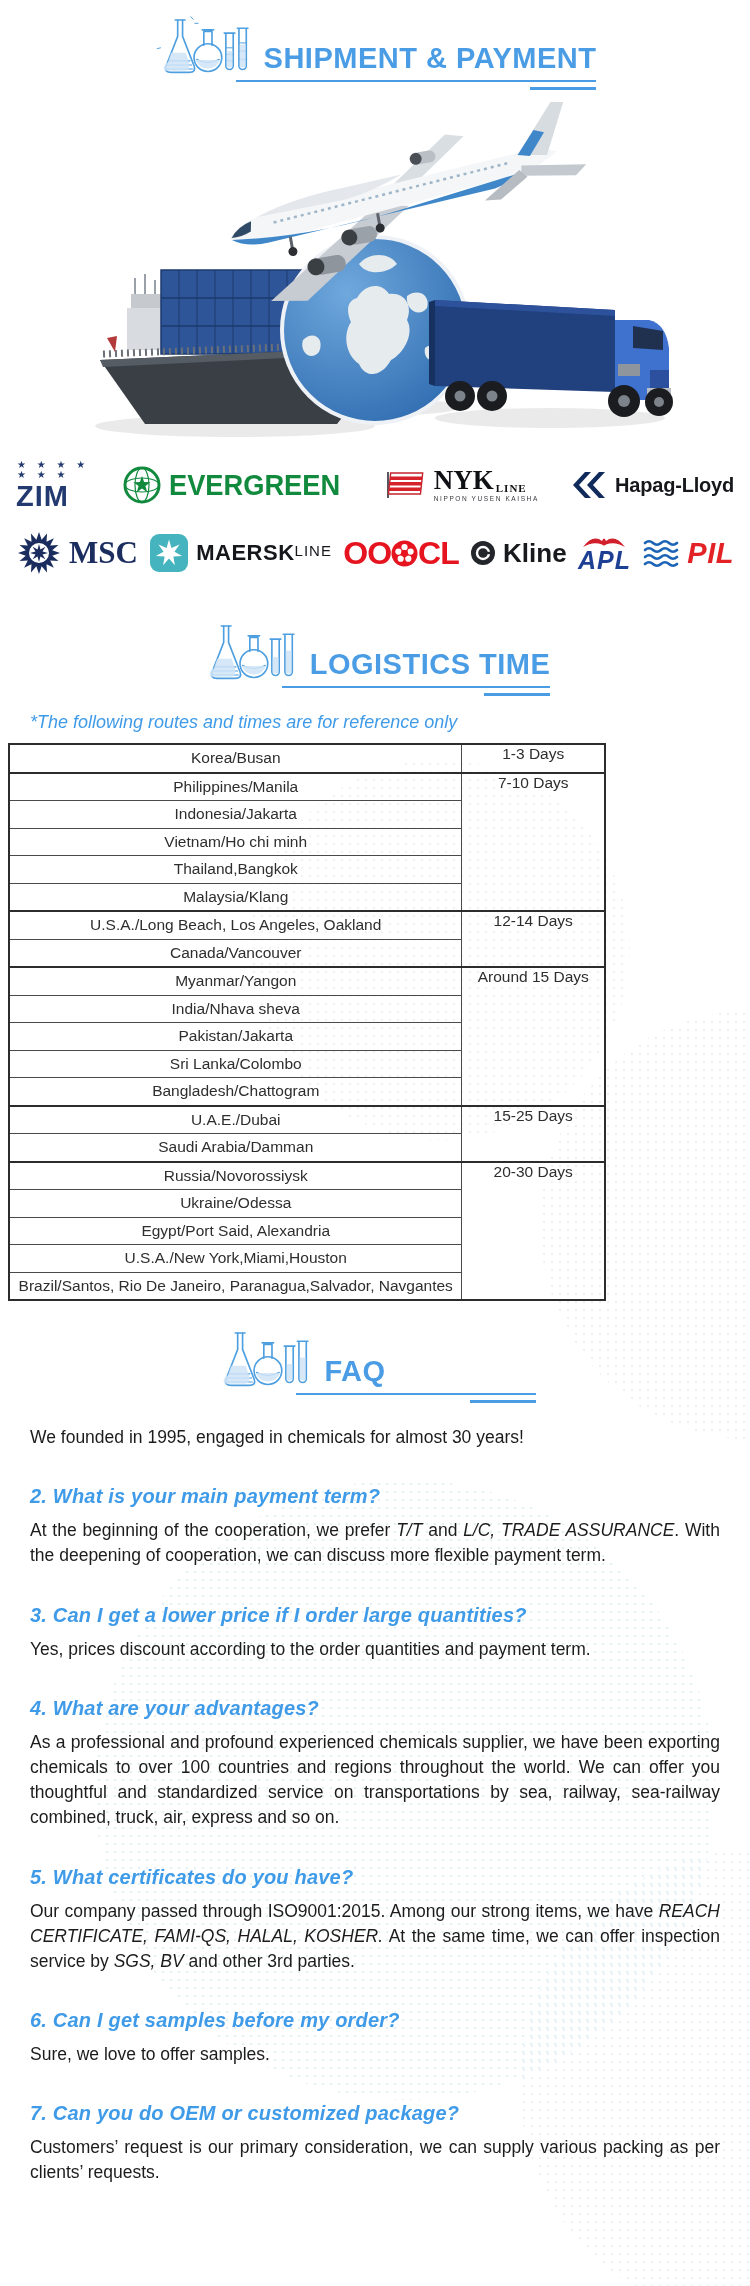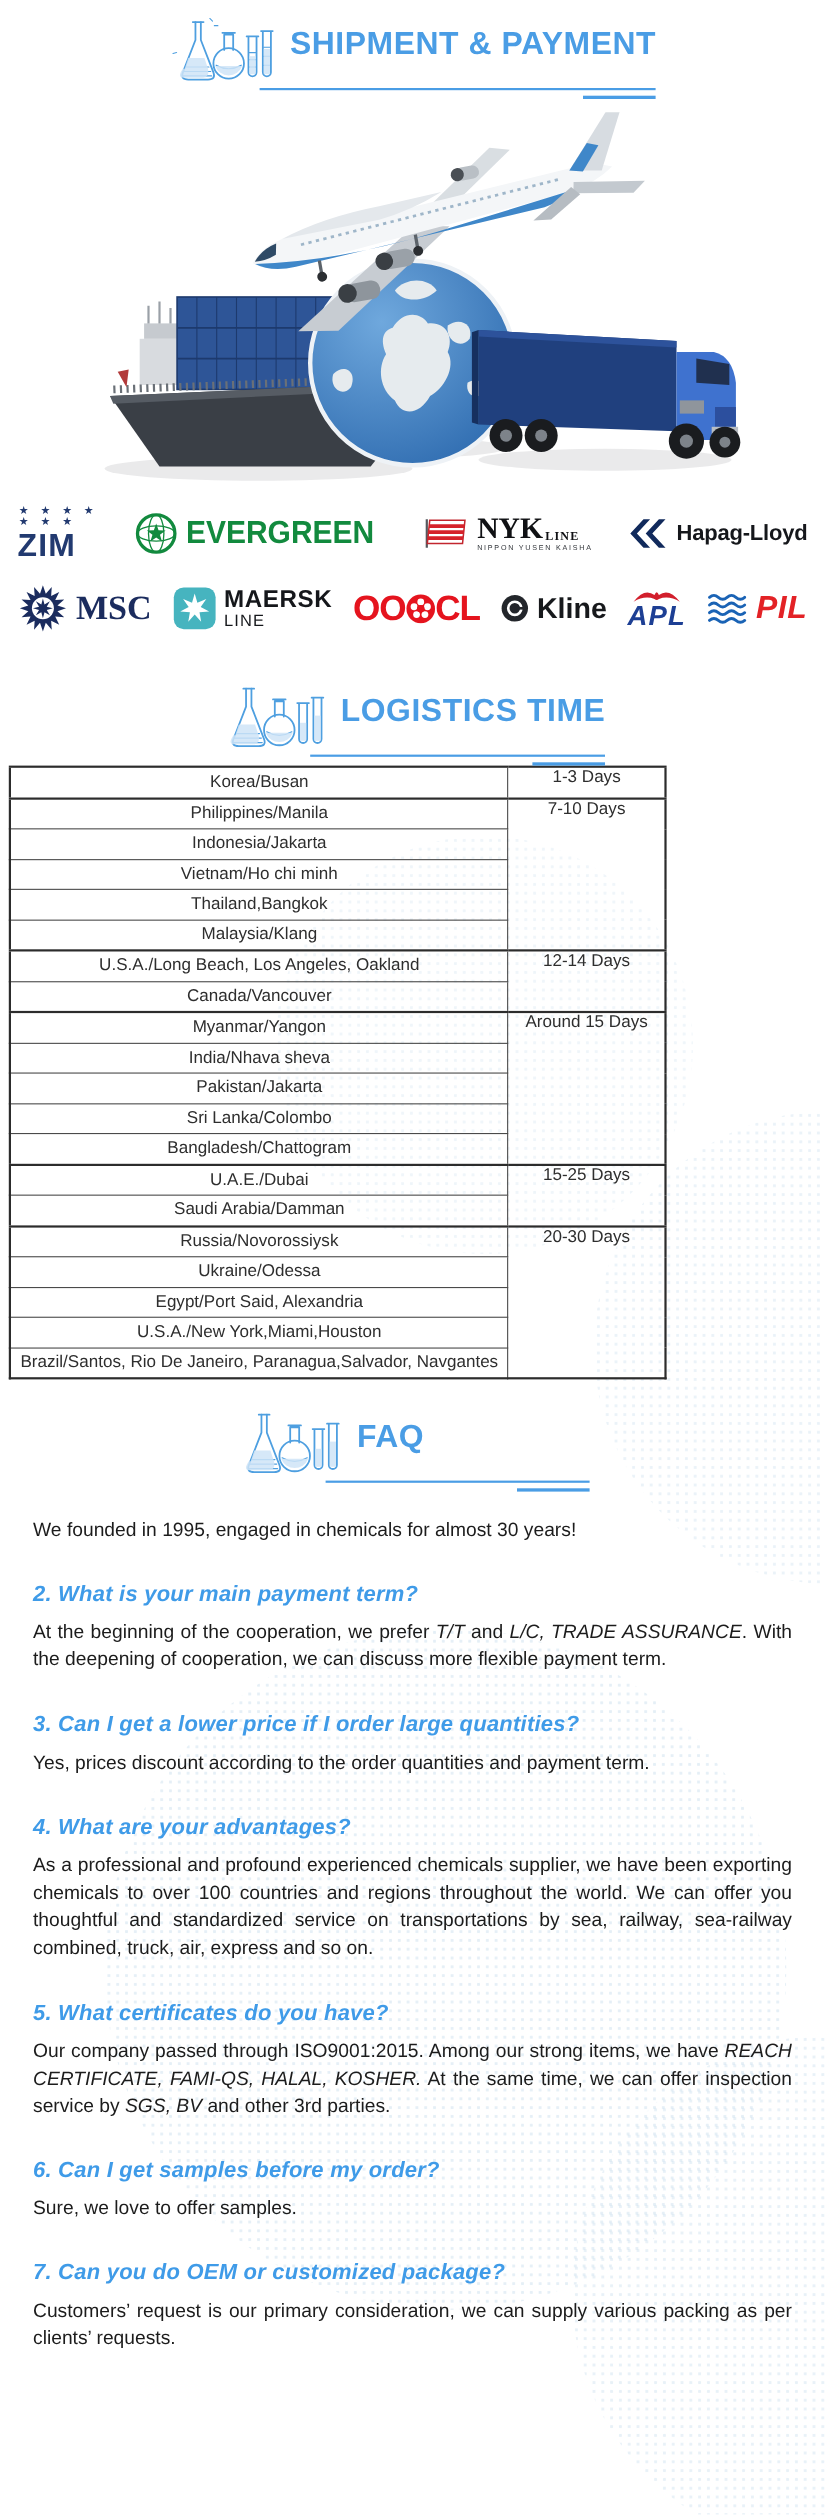--- a/index.html
+++ b/index.html
@@ -21,21 +21,21 @@
   #deco-d{width:380px;height:380px;left:250px;top:760px;opacity:.26;}
 
   .content{position:relative;z-index:1;}
 
   
   .sec-head{display:flex;flex-direction:column;width:max-content;margin:0 auto;}
   .hd-row{display:flex;align-items:flex-end;gap:12px;}
   .flask{width:98px;height:66px;flex:none;}
   .sec-title{
     font-size:29px;font-weight:bold;color:#4a9de5;letter-spacing:.5px;
-    line-height:1;padding-bottom:25px;white-space:nowrap;
+    line-height:1;padding-bottom:7px;white-space:nowrap;
   }
   .u1{height:2px;background:#4a9de5;margin-left:82px;}
   .u2{height:3px;background:#4a9de5;width:66px;align-self:flex-end;margin-top:5px;}
   .faq-pad{padding-right:150px;}
 
   #head-shipment{margin-top:14px;}
   #head-logistics{margin-top:34px;}
   #head-faq{margin-top:26px;}
 
   
@@ -58,21 +58,21 @@
   .nyk-block{display:flex;flex-direction:column;line-height:1;}
   .nyk-main{font-family:"Liberation Serif",serif;font-weight:bold;color:#101114;
             font-size:27px;display:flex;align-items:flex-end;}
   .nyk-line{font-size:11px;margin-left:2px;letter-spacing:1px;}
   .nyk-sub{font-size:6.5px;letter-spacing:1.6px;color:#35383d;margin-top:2px;}
 
   .hl-txt{font-size:20px;font-weight:bold;color:#15171b;letter-spacing:-.2px;}
 
   .msc-txt{font-family:"Liberation Serif",serif;font-size:31px;font-weight:bold;color:#1b2c5e;}
 
-  .mk-block{display:flex;flex-direction:column;line-height:1;color:#15171b;}
+  .mk-block{display:flex;flex-direction:row;line-height:1;color:#15171b;}
   .mk-1{font-size:22px;font-weight:bold;letter-spacing:.5px;}
   .mk-2{font-size:15px;letter-spacing:1px;margin-top:1px;}
 
   .oocl{gap:1px;}
   .oocl-txt{font-size:32px;font-weight:bold;color:#e5141e;letter-spacing:-1px;}
 
   .kl-txt{font-size:26px;font-weight:bold;color:#17191c;letter-spacing:0;}
 
   .apl{flex-direction:column;gap:0;align-items:center;line-height:1;}
   .apl-txt{font-size:25px;font-weight:bold;font-style:italic;color:#1d3f94;letter-spacing:1px;}
@@ -344,20 +344,21 @@
         <path d="M51,55 a16,16 0 0 0 30,0 Z" fill="#cfe4f7" opacity=".85"></path>
         <rect x="89" y="44" width="7" height="20" fill="#cfe4f7" opacity=".85"></rect>
         <rect x="105" y="36" width="7" height="28" fill="#cfe4f7" opacity=".85"></rect>
       </svg>
       <div class="sec-title">LOGISTICS TIME</div>
     </div>
     <div class="u1"></div>
     <div class="u2"></div>
   </div>
 
+  <div class="note">*The following routes and times are for reference only</div>
 
   <table class="routes">
     <tbody id="routes-body">
         <tr class="gstart">
           <td>Korea/Busan</td>
           <td class="days" rowspan="1">1-3 Days</td>
         </tr>
         <tr class="gstart">
           <td>Philippines/Manila</td>
           <td class="days" rowspan="5">7-10 Days</td>

